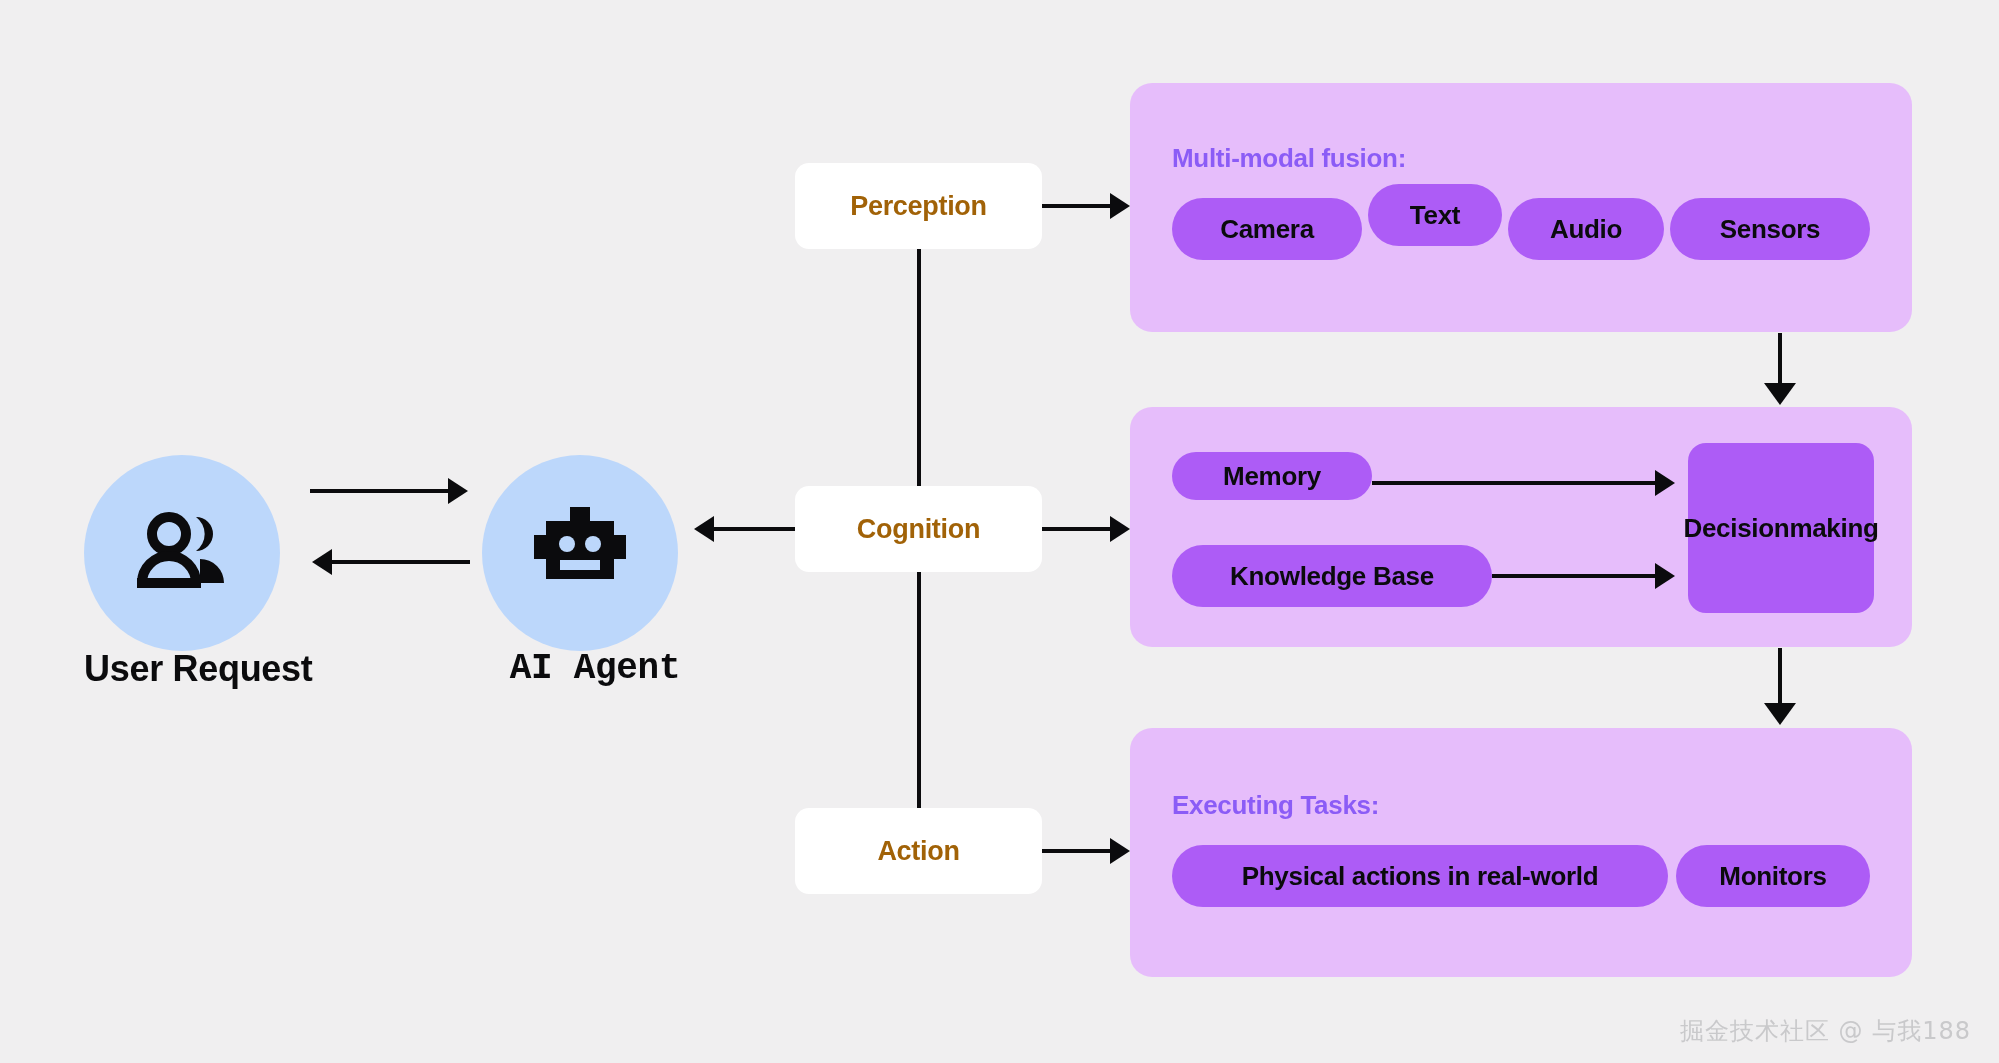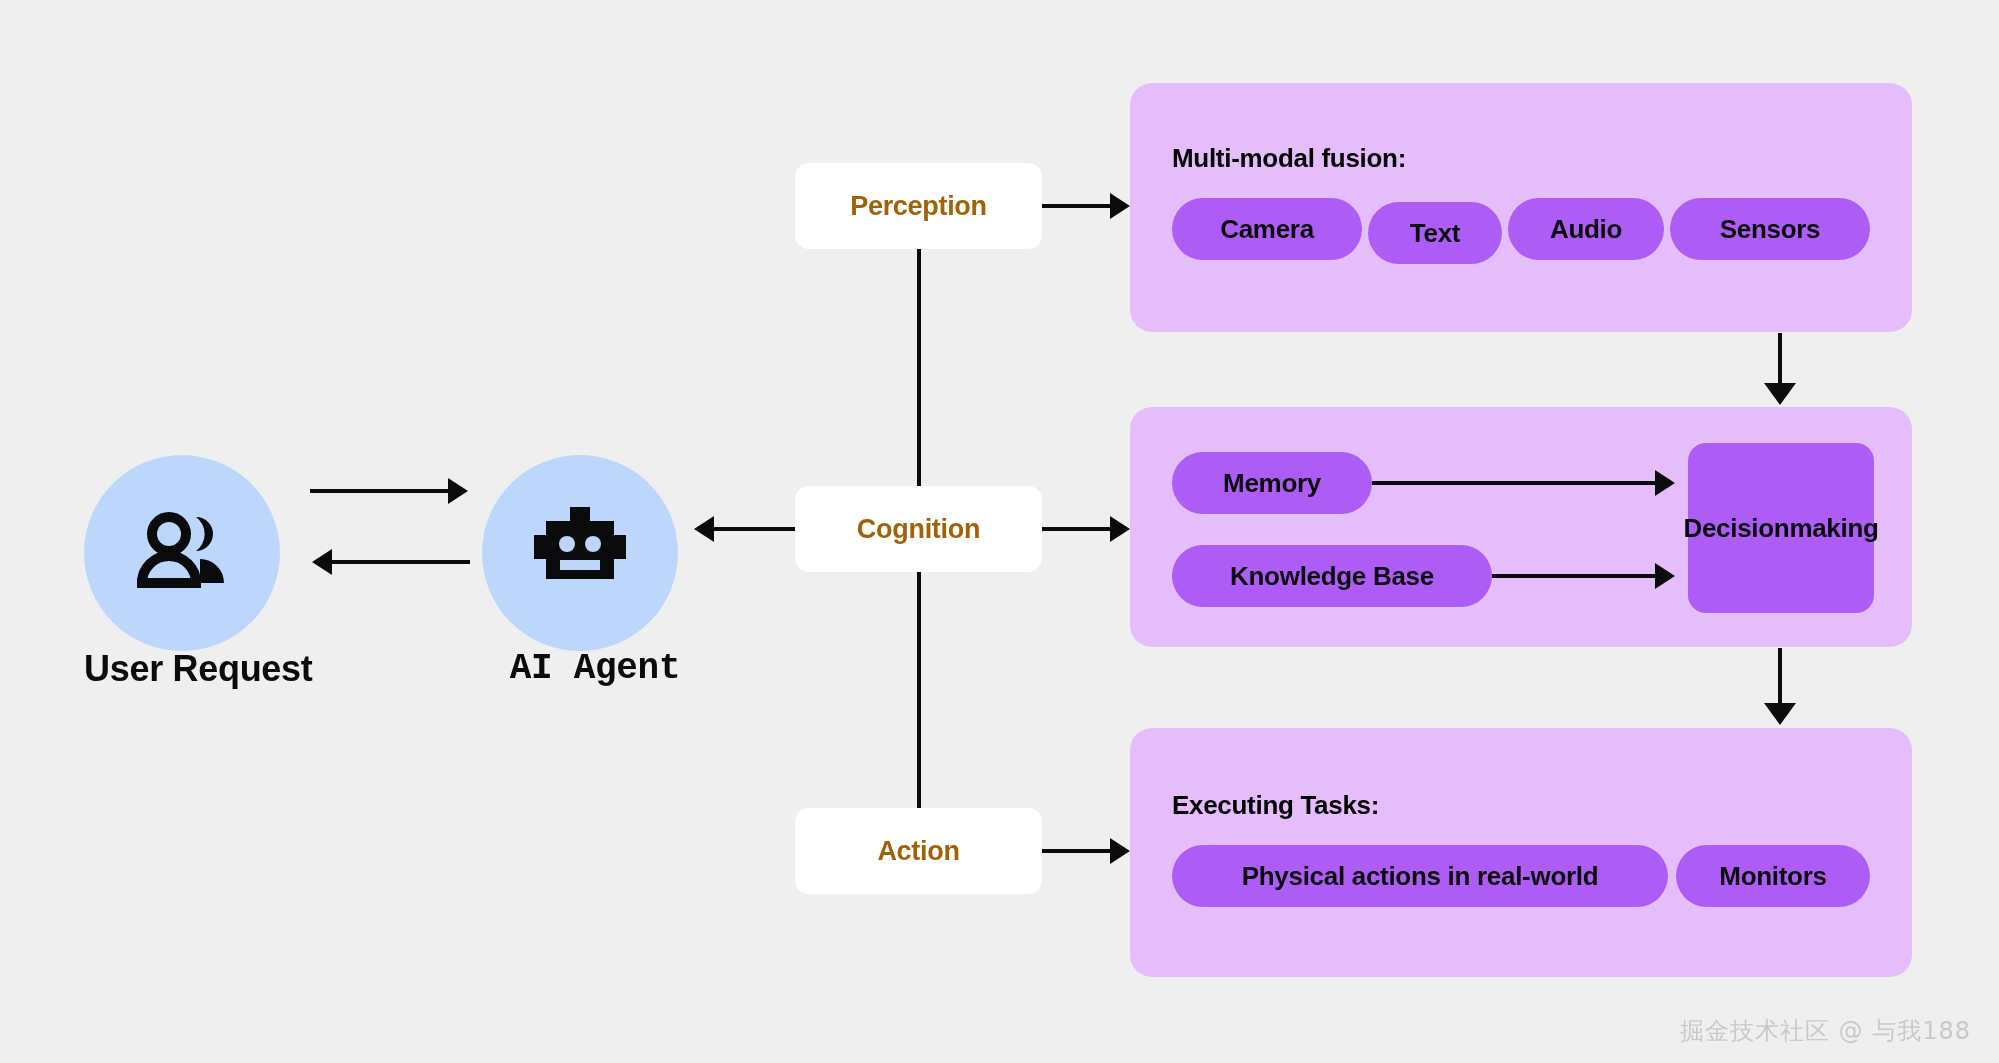--- a/index.html
+++ b/index.html
@@ -58,21 +58,21 @@
     position: absolute;
     background: #e6bdfb;
     border-radius: 22px;
     padding: 0;
   }
   .panel-title {
     position: absolute;
     left: 42px;
     font-weight: bold;
     font-size: 26px;
-    color: #000000;
+    color: #8b5cf6;
     letter-spacing: -0.3px;
     white-space: nowrap;
   }
   .pill {
     position: absolute;
     background: #ad5cf6;
     border-radius: 999px;
     display: flex;
     align-items: center;
     justify-content: center;
@@ -211,31 +211,31 @@
 
   <div class="stage-box" style="left:795px; top:808px; width:247px; height:86px;">Action</div>
   <div class="hline" style="left:1042px; top:849px; width:76px;"></div>
   <div class="arrow-r" style="left:1110px; top:838px;"></div>
 
   <div class="panel" style="left:1130px; top:83px; width:782px; height:249px;">
   </div>
   <div class="panel-title" style="left:1172px; top:143px;">Multi-modal fusion:</div>
 
   <div class="pill" style="left:1172px; top:198px; width:190px; height:62px;">Camera</div>
-  <div class="pill" style="left:1368px; top:202px; width:134px; height:62px;">Text</div>
+  <div class="pill" style="left:1368px; top:184px; width:134px; height:62px;">Text</div>
   <div class="pill" style="left:1670px; top:198px; width:200px; height:62px;">Sensors</div>
   <div class="pill" style="left:1508px; top:198px; width:156px; height:62px;">Audio</div>
 
   <div class="vline" style="left:1778px; top:333px; height:55px;"></div>
   <div class="arrow-d" style="left:1764px; top:383px;"></div>
 
   <div class="panel" style="left:1130px; top:407px; width:782px; height:240px;">
   </div>
 
-  <div class="pill" style="left:1172px; top:452px; width:200px; height:62px;">Memory</div>
+  <div class="pill" style="left:1172px; top:452px; width:200px; height:48px;">Memory</div>
   <div class="pill" style="left:1172px; top:545px; width:320px; height:62px;">Knowledge Base</div>
 
   <div class="rbox" style="left:1688px; top:443px; width:186px; height:170px;">
     <span>Decision</span>
       <br>
     <span>making</span>
   </div>
 
   <div class="hline" style="left:1372px; top:481px; width:290px;"></div>
   <div class="arrow-r" style="left:1655px; top:470px;"></div>

